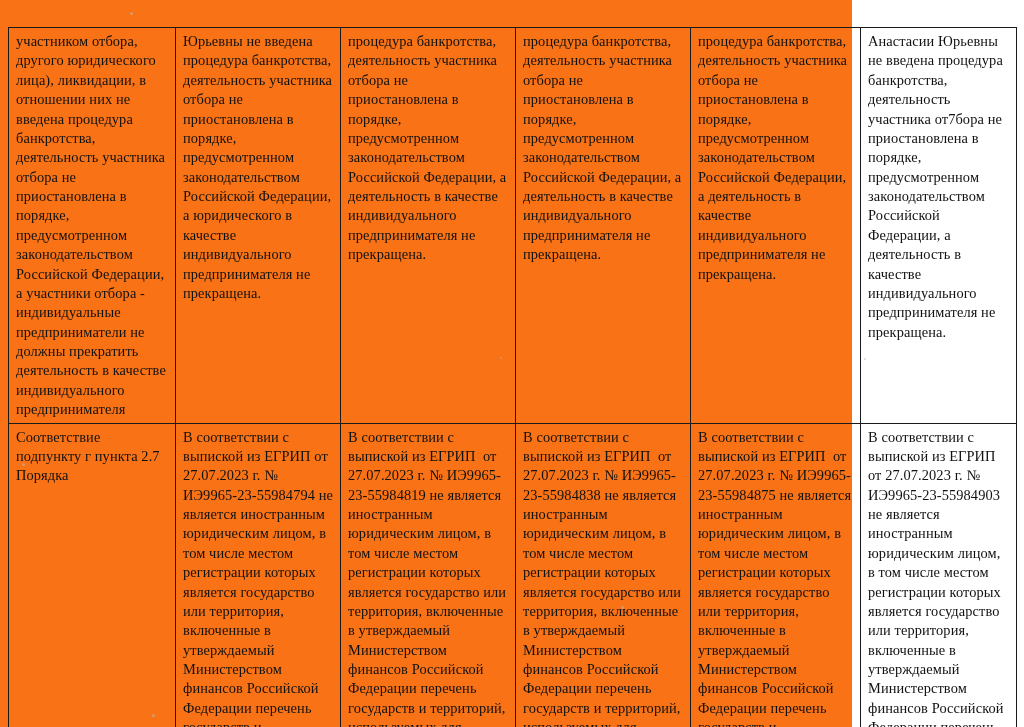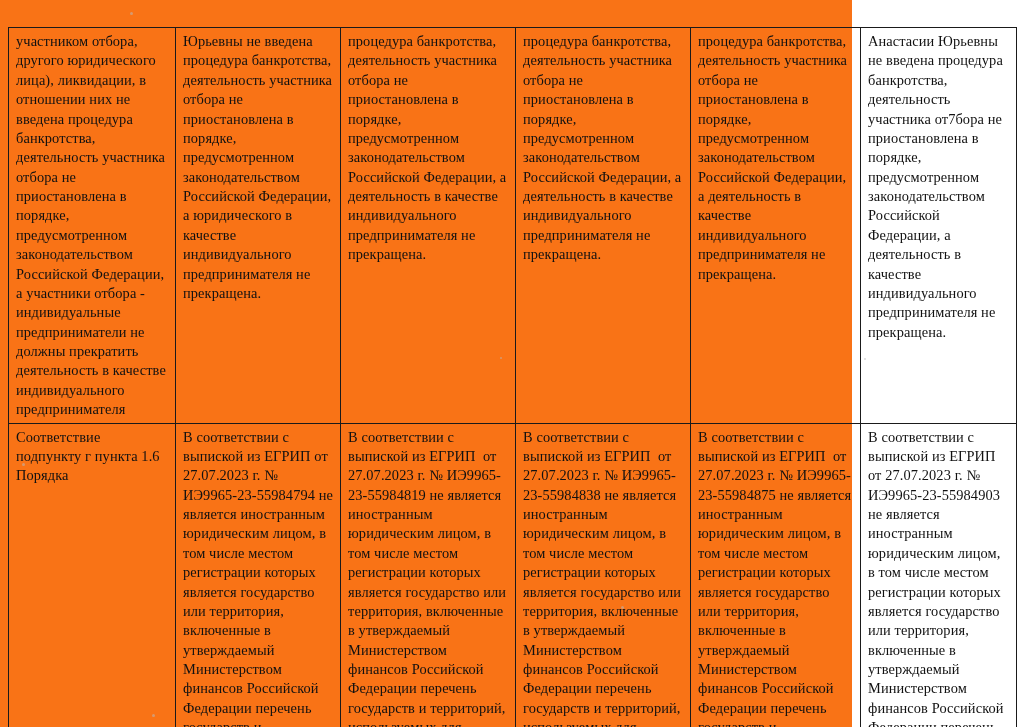--- a/index.html
+++ b/index.html
@@ -118,21 +118,21 @@
         </td>
         <td class="clip-bottom">
           <span class="cell-text">процедура банкротства, деятельность участника отбора не приостановлена в порядке, предусмотренном законодательством Российской Федерации, а деятельность в качестве индивидуального предпринимателя не прекращена.</span>
         </td>
         <td class="clip-bottom">
           <span class="cell-text">Анастасии Юрьевны не введена процедура банкротства, деятельность участника от7бора не приостановлена в порядке, предусмотренном законодательством Российской Федерации, а деятельность в качестве индивидуального предпринимателя не прекращена.</span>
         </td>
       </tr>
       <tr class="row-criterion">
         <td class="clip-bottom">
-          <span class="cell-text">Соответствие подпункту г пункта 1.6 Порядка</span>
+          <span class="cell-text">Соответствие подпункту г пункта 2.7 Порядка</span>
         </td>
         <td class="clip-bottom">
           <span class="cell-text">В соответствии с выпиской из ЕГРИП от 27.07.2023 г. № ИЭ9965-23-55984794 не является иностранным юридическим лицом, в том числе местом регистрации которых является государство или территория, включенные в утверждаемый Министерством финансов Российской Федерации перечень государств и</span>
         </td>
         <td class="clip-bottom">
           <span class="cell-text">В соответствии с выпиской из ЕГРИП  от 27.07.2023 г. № ИЭ9965-23-55984819 не является иностранным юридическим лицом, в том числе местом регистрации которых является государство или территория, включенные в утверждаемый Министерством финансов Российской Федерации перечень государств и территорий, используемых для промежуточного</span>
         </td>
         <td class="clip-bottom">
           <span class="cell-text">В соответствии с выпиской из ЕГРИП  от 27.07.2023 г. № ИЭ9965-23-55984838 не является иностранным юридическим лицом, в том числе местом регистрации которых является государство или территория, включенные в утверждаемый Министерством финансов Российской Федерации перечень государств и территорий, используемых для промежуточного</span>
         </td>

